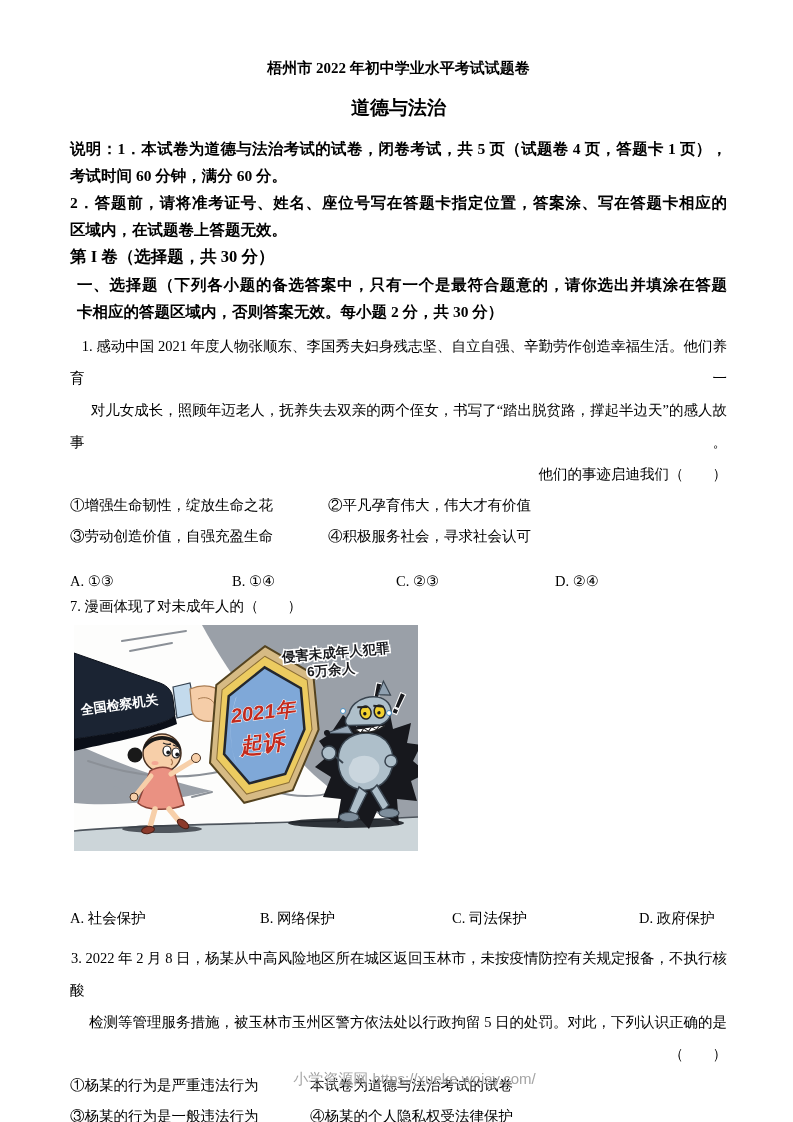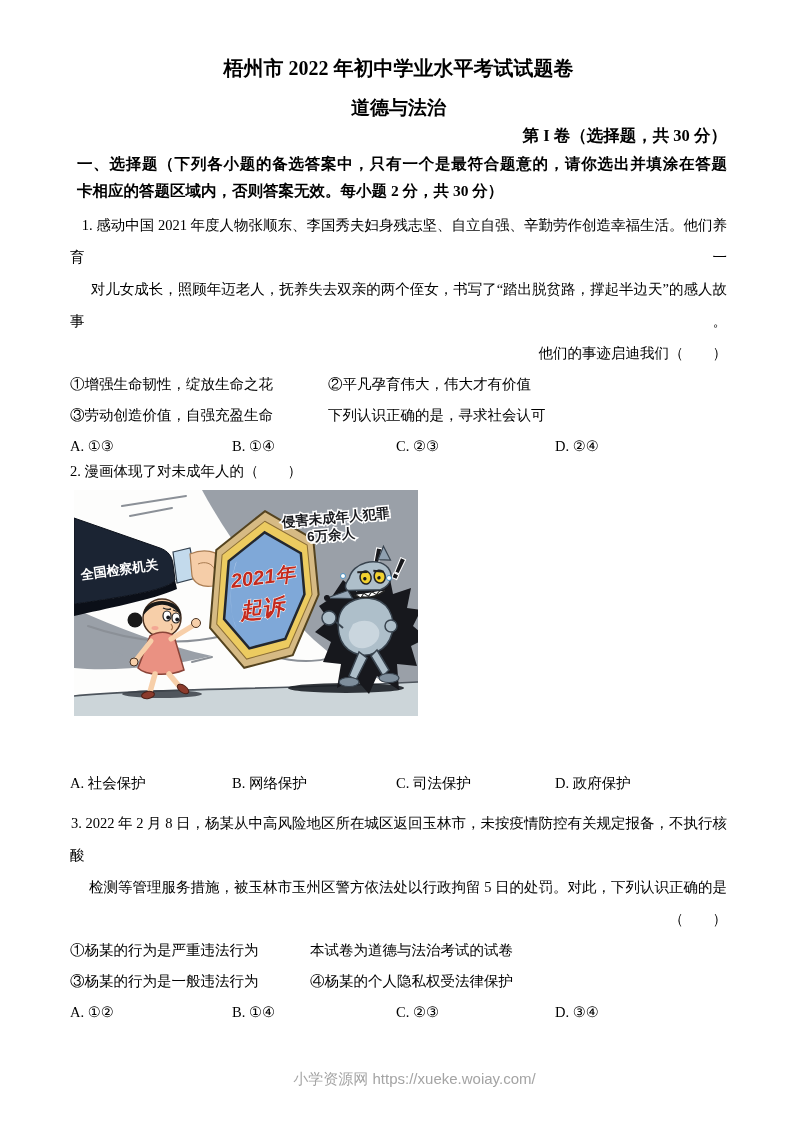--- a/index.html
+++ b/index.html
@@ -7,39 +7,39 @@
     position:relative;
     width:793px; height:1122px;
     margin:0 auto;
     background:#ffffff;
     font-family:"Liberation Serif","DejaVu Serif",serif;
     color:#000;
     overflow:hidden;
   }
   .content { padding:54px 66px 0 70px; }
 
-  .title   { font-size:20px; font-weight:bold; text-align:center; line-height:28px; }
+  .title   { font-size:15px; font-weight:bold; text-align:center; line-height:28px; }
   .subject { font-size:19px; font-weight:bold; text-align:center; line-height:26px; margin-top:14px;font-family:Liberation Mono, monospace; }
 
   .notice  { margin-top:13px; font-weight:bold; font-size:15.5px; }
   .notice .ln { line-height:27px; }
   .jfull   { text-align:justify; text-align-last:justify; }
 
-  .sec-header { font-size:16.5px; font-weight:bold; text-align:right; line-height:28px; }
+  .sec-header { font-size:16.5px; font-weight:bold; text-align:left; line-height:28px; }
   .intro .ln  { font-weight:bold; font-size:15.5px; line-height:27px;margin-left:7px; }
 
   .qblock { font-size:14.5px; }
   .q1 { margin-top:5px; }
   .stem .ln { line-height:32px;text-align:right; }
   .subopts { display:grid; grid-template-columns:258px 1fr; line-height:31px; }
   .subopts.narrow { grid-template-columns:240px 1fr; }
-  .choices { display:grid; grid-template-columns:162px 164px 159px 1fr; line-height:25px; margin-top:3px; }
+  .choices { display:grid; grid-template-columns:162px 164px 159px 1fr; line-height:25px; margin-top:17px; }
   .q2stem { line-height:25px; }
   .cartoon { display:block; margin:6px 0 0 4px; }
-  .q2choices { margin-top:56px; line-height:22px; }
+  .q2choices { margin-top:56px; line-height:22px;gap:28px; }
   .q3 { margin-top:13px; }
 
   .site-footer {
     position:absolute; left:0; right:0; top:1070px;
     text-align:center;
     color:#a4a4a4;
     font-family:"Liberation Sans","DejaVu Sans",sans-serif;
     font-size:15px;
     padding-left:36px;
   }
@@ -47,50 +47,56 @@
 </style>
 </head>
 <body>
 
 <div class="page">
   <div class="content">
 
     <div class="title">梧州市 2022 年初中学业水平考试试题卷</div>
     <div class="subject">道德与法治</div>
 
+    <div class="notice">
+      <div class="ln jfull">说明：1．本试卷为道德与法治考试的试卷，闭卷考试，共 5 页（试题卷 4 页，答题卡 1 页），</div>
+      <div class="ln">考试时间 60 分钟，满分 60 分。</div>
+      <div class="ln jfull">2．答题前，请将准考证号、姓名、座位号写在答题卡指定位置，答案涂、写在答题卡相应的</div>
+      <div class="ln">区域内，在试题卷上答题无效。</div>
+    </div>
 
     <div class="sec-header">第 I 卷（选择题，共 30 分）</div>
 
     <div class="intro">
       <div class="ln jfull">一、选择题（下列各小题的备选答案中，只有一个是最符合题意的，请你选出并填涂在答题</div>
       <div class="ln">卡相应的答题区域内，否则答案无效。每小题 2 分，共 30 分）</div>
     </div>
 
     <div class="qblock q1">
       <div class="stem">
         <div class="ln jfull">1. 感动中国 2021 年度人物张顺东、李国秀夫妇身残志坚、自立自强、辛勤劳作创造幸福生活。他们养育一</div>
         <div class="ln jfull">对儿女成长，照顾年迈老人，抚养失去双亲的两个侄女，书写了“踏出脱贫路，撑起半边天”的感人故事。</div>
         <div class="ln">他们的事迹启迪我们（　　）</div>
       </div>
       <div class="subopts">
         <span>①增强生命韧性，绽放生命之花</span>
         <span>②平凡孕育伟大，伟大才有价值</span>
         <span>③劳动创造价值，自强充盈生命</span>
-        <span>下列认识正确的是，寻求社会认可</span>
+        <span>④积极服务社会，寻求社会认可</span>
       </div>
       <div class="choices">
         <span>A. ①③</span>
         <span>B. ①④</span>
         <span>C. ②③</span>
         <span>D. ②④</span>
       </div>
     </div>
 
     <div class="qblock">
-      <div class="q2stem">2. 漫画体现了对未成年人的（　　）</div>
+      <div class="q2stem">7. 漫画体现了对未成年人的（　　）</div>
 
       <svg class="cartoon" width="344" height="226" viewBox="0 0 344 226">
 
         <rect x="0" y="0" width="344" height="226" fill="#fdfdfc"></rect>
 
         <path d="M128,0 L344,0 L344,192 C306,198 262,174 228,138 C194,102 154,48 128,0 Z" fill="#9aa0a8"></path>
 
         <path d="M0,118 C42,138 92,156 138,166 C96,176 40,182 0,178 Z" fill="#9aa0a8"></path>
 
         <path d="M0,206 C80,198 200,200 344,192 L344,226 L0,226 Z" fill="#ccd5d9"></path>

